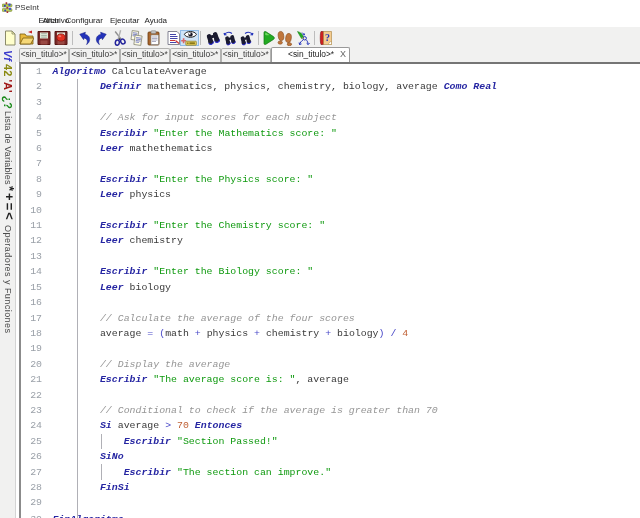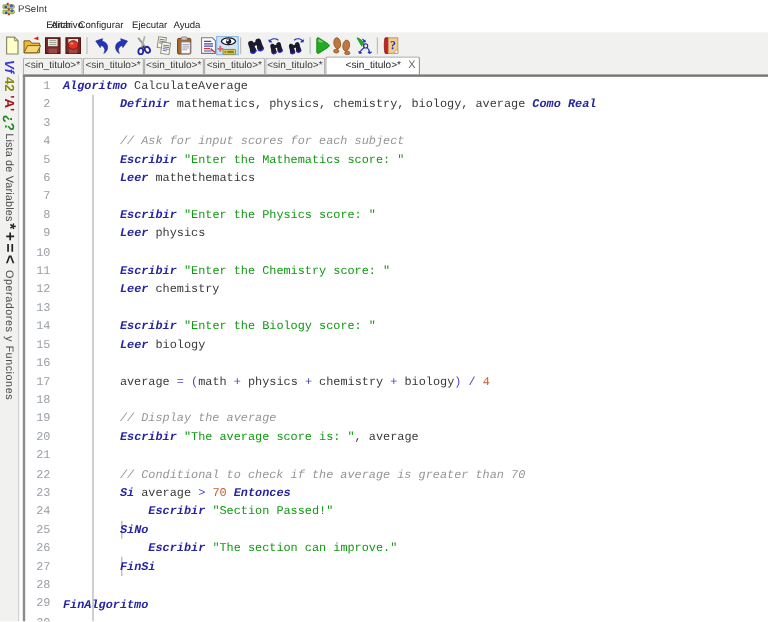--- a/index.html
+++ b/index.html
@@ -277,20 +277,21 @@
 
         <b class="k">Escribir</b> <span class="s">"Enter the Physics score: "</span>
         <b class="k">Leer</b> physics
 
         <b class="k">Escribir</b> <span class="s">"Enter the Chemistry score: "</span>
         <b class="k">Leer</b> chemistry
 
         <b class="k">Escribir</b> <span class="s">"Enter the Biology score: "</span>
         <b class="k">Leer</b> biology
 
+        <i class="c">// Calculate the average of the four scores</i>
         average <span class="o">=</span> <span class="o">(</span>math <span class="o">+</span> physics <span class="o">+</span> chemistry <span class="o">+</span> biology<span class="o">)</span> <span class="o">/</span> <span class="n">4</span>
 
         <i class="c">// Display the average</i>
         <b class="k">Escribir</b> <span class="s">"The average score is: "</span>, average
 
         <i class="c">// Conditional to check if the average is greater than 70</i>
         <b class="k">Si</b> average <span class="o">&gt;</span> <span class="n">70</span> <b class="k">Entonces</b>
             <b class="k">Escribir</b> <span class="s">"Section Passed!"</span>
         <b class="k">SiNo</b>
             <b class="k">Escribir</b> <span class="s">"The section can improve."</span>

